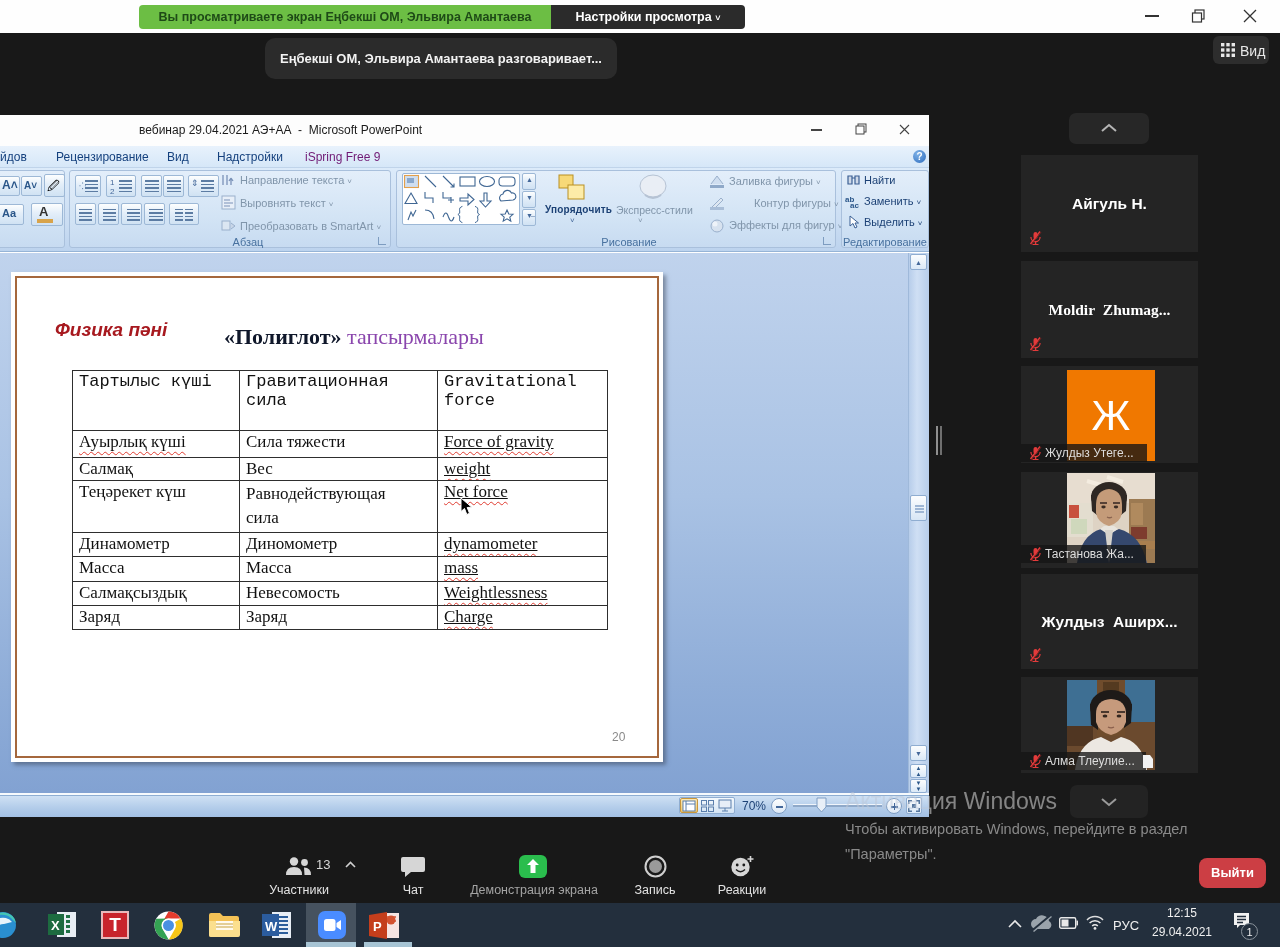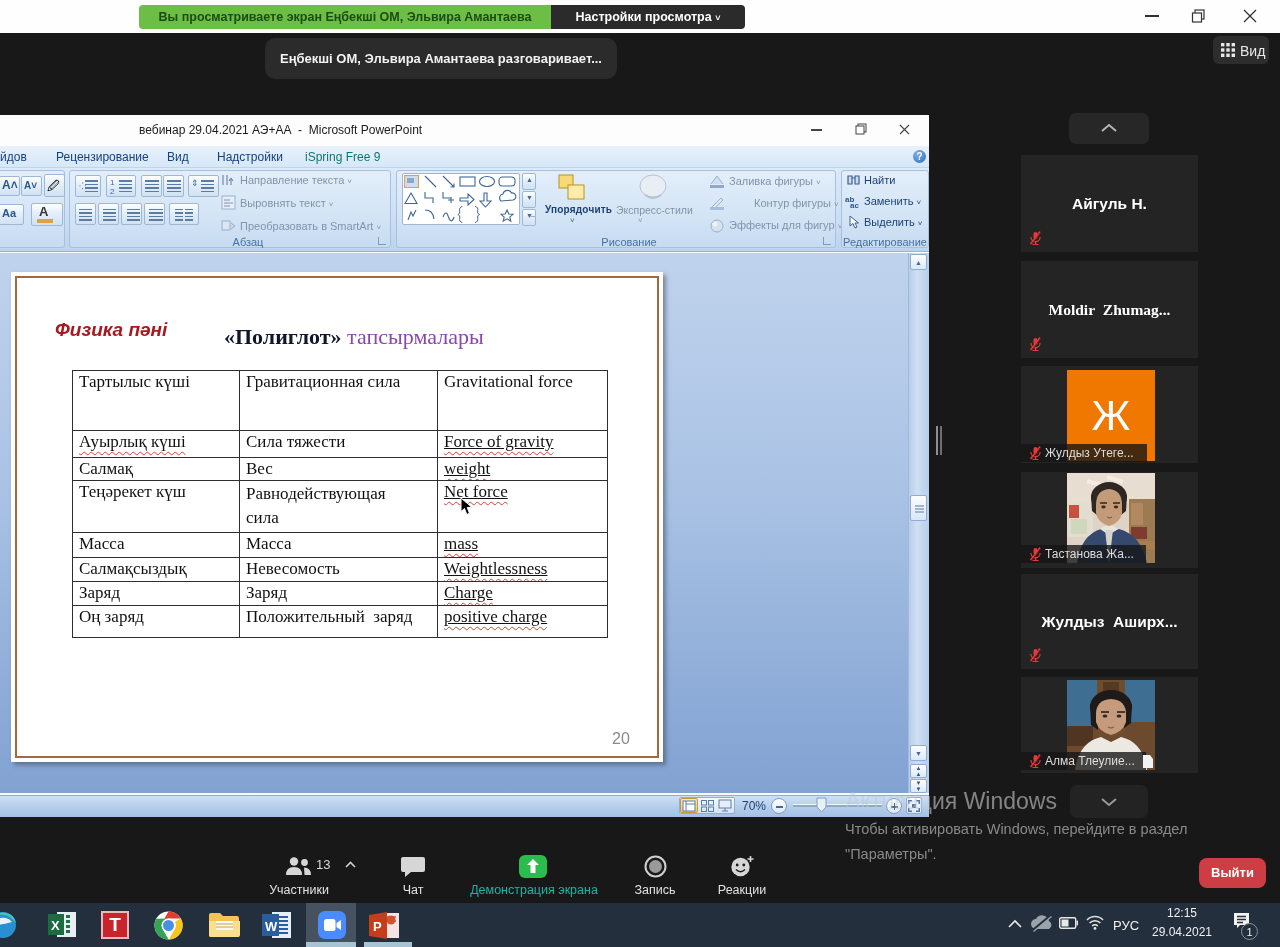--- a/index.html
+++ b/index.html
@@ -52,21 +52,21 @@
     </svg>
   <svg class="abs" style="left:899px;top:9px;" width="11" height="11" viewBox="0 0 11 11">
       <path d="M1 1 L10 10 M10 1 L1 10" stroke="#444" stroke-width="1.1"></path>
     </svg>
 
   <div class="abs" style="left:0;top:31px;width:929px;height:22px;background:linear-gradient(#e8f2fc,#d6e7f8);border-bottom:1px solid #c0d4ea;"></div>
   <div class="abs" style="left:0;top:35px;font-size:12px;color:#15417e;">йдов</div>
   <div class="abs" style="left:56px;top:35px;font-size:12px;color:#15417e;">Рецензирование</div>
   <div class="abs" style="left:167px;top:35px;font-size:12px;color:#15417e;">Вид</div>
   <div class="abs" style="left:217px;top:35px;font-size:12px;color:#15417e;">Надстройки</div>
-  <div class="abs" style="left:305px;top:35px;font-size:12px;color:#0f766e;">iSpring Free 9</div>
+  <div class="abs" style="left:305px;top:35px;font-size:12px;color:#701a75;">iSpring Free 9</div>
   <div class="abs" style="left:913px;top:35px;width:13px;height:13px;border-radius:50%;background:radial-gradient(circle at 35% 30%,#7fb2e8,#2c6bbd);color:#fff;font-size:10px;font-weight:bold;text-align:center;line-height:13px;">?</div>
 
   <div class="abs" style="left:0;top:53px;width:929px;height:84px;background:linear-gradient(#dcebfa,#c9dcf2 70%,#bcd3ee);border-bottom:1px solid #96b4d6;"></div>
   <div id="ribbon">
     <style>
       .grp { position:absolute; top:55px; height:78px; border:1px solid #a9c0dc; border-radius:3px;
              background:linear-gradient(#e3eefa,#d3e4f5 60%,#c7dbf1); }
       .grplabel { position:absolute; top:121px; font-size:11px; color:#48719f; text-align:center; }
       .rbtn { position:absolute; border:1px solid #9db8d6; border-radius:2px; background:linear-gradient(#fdfefe,#e3eef9 45%,#d0e2f3); }
       .stripes { position:absolute; background:repeating-linear-gradient(#5c7ca3 0 1.5px, transparent 1.5px 3.5px); }
@@ -238,63 +238,63 @@
     </style>
     <div class="abs" style="left:55px;top:204px;font-size:19px;font-weight:bold;font-style:italic;color:#a7191f;">Физика пәні</div>
     <div class="abs" style="left:224px;top:209px;font-family:'Liberation Serif',serif;font-size:22px;color:#8a46ad;"><b style="color:#0f172a;">«Полиглот»</b> тапсырмалары</div>
     <table id="tbl">
       <colgroup>
           <col style="width:167px;">
           <col style="width:198px;">
           <col style="width:170px;">
         </colgroup>
       <tbody>
-      <tr style="height:60px;">
+      <tr style="height:60px;font-family:Liberation Mono, monospace;">
             <td>Тартылыс күші</td>
             <td>Гравитационная сила</td>
             <td>Gravitational force</td>
           </tr>
       <tr style="height:27px;">
             <td><span class="wavy">Ауырлық күші</span></td>
             <td>Сила тяжести</td>
             <td><u><span class="wavy">Force of gravity</span></u></td>
           </tr>
       <tr style="height:23px;">
             <td>Салмақ</td>
             <td>Вес</td>
             <td><u><span class="wavy">weight</span></u></td>
           </tr>
       <tr style="height:52px;">
             <td>Теңәрекет күш</td>
             <td style="line-height:24px;">Равнодействующая<br>сила</td>
             <td><u><span class="wavy">Net force</span></u></td>
           </tr>
+      <tr style="height:24px;">
+            <td>Динамометр</td>
+            <td>Диномометр</td>
+            <td><u><span class="wavy">dynamometer</span></u></td>
+          </tr>
       <tr style="height:25px;">
             <td>Масса</td>
             <td>Масса</td>
             <td><u><span class="wavy">mass</span></u></td>
           </tr>
       <tr style="height:24px;">
             <td>Салмақсыздық</td>
             <td>Невесомость</td>
             <td><u><span class="wavy">Weightlessness</span></u></td>
           </tr>
       <tr style="height:24px;">
             <td>Заряд</td>
             <td>Заряд</td>
             <td><u><span class="wavy">Charge</span></u></td>
           </tr>
-      <tr style="height:32px;">
-            <td>Оң заряд</td>
-            <td>Положительный&nbsp; заряд</td>
-            <td><u><span class="wavy">positive charge</span></u></td>
-          </tr>
     </tbody>
       </table>
-    <div class="abs" style="left:612px;top:615px;font-size:16px;color:#8a8a8a;">20</div>
+    <div class="abs" style="left:612px;top:615px;font-size:12px;color:#8a8a8a;">20</div>
     <svg class="abs" style="left:460px;top:382px;z-index:5;" width="13" height="19" viewBox="0 0 13 19">
         <path d="M1 1 L1 14.5 L4.5 11.5 L6.8 17.5 L9.5 16.3 L7.2 10.5 L11.8 10.2 Z" fill="#000" stroke="#fff" stroke-width="1"></path>
       </svg>
   </div>
 
   <div id="vscroll">
     <div class="abs" style="left:908px;top:138px;width:21px;height:540px;background:linear-gradient(90deg,#b7cdea,#cfdff4 40%,#b7cdea);border-left:1px solid #9fb9da;"></div>
     <div class="abs" style="left:910px;top:139px;width:17px;height:16px;border:1px solid #8fadd1;border-radius:2px;background:linear-gradient(#fcfdfe,#dbe9f7);color:#44689a;font-size:7px;text-align:center;line-height:15px;">▲</div>
     <div class="abs" style="left:910px;top:380px;width:17px;height:26px;border:1px solid #8fadd1;border-radius:2px;background:linear-gradient(#fcfdfe,#d7e6f5);">
         <span style="position:absolute;left:4px;top:9px;width:9px;height:1.5px;background:#9eb6d4;box-shadow:0 3px #9eb6d4,0 6px #9eb6d4;"></span>
@@ -524,21 +524,21 @@
 
   <svg class="abs" style="left:400px;top:856px;" width="26" height="22" viewBox="0 0 26 22">
       <path d="M3 1 h20 q2 0 2 2 v11 q0 2 -2 2 H11 l-6 5 v-5 H3 q-2 0 -2 -2 V3 q0 -2 2 -2 z" fill="#d6d6d6"></path>
     </svg>
   <div class="tlabel" style="left:392px;width:42px;">Чат</div>
 
   <div class="abs" style="left:519px;top:855px;width:28px;height:23px;background:#2abd4d;border-radius:6px;"></div>
   <svg class="abs" style="left:526px;top:859px;" width="14" height="15" viewBox="0 0 14 15">
       <path d="M7 0 L13 6 H9.5 V14 H4.5 V6 H1 Z" fill="#fff"></path>
     </svg>
-  <div class="tlabel" style="left:466px;width:136px;color:#14b8a6;">Демонстрация экрана</div>
+  <div class="tlabel" style="left:466px;width:136px;color:#a3a3a3;">Демонстрация экрана</div>
 
   <svg class="abs" style="left:644px;top:855px;" width="23" height="23" viewBox="0 0 23 23">
       <circle cx="11.5" cy="11.5" r="10" fill="none" stroke="#cfcfcf" stroke-width="2"></circle>
       <circle cx="11.5" cy="11.5" r="6.5" fill="#9a9a9a"></circle>
     </svg>
   <div class="tlabel" style="left:631px;width:48px;">Запись</div>
 
   <svg class="abs" style="left:730px;top:855px;" width="25" height="23" viewBox="0 0 25 23">
       <circle cx="10.5" cy="12" r="9.2" fill="#d6d6d6"></circle>
       <circle cx="7.2" cy="10" r="1.4" fill="#1a1a1a"></circle>

